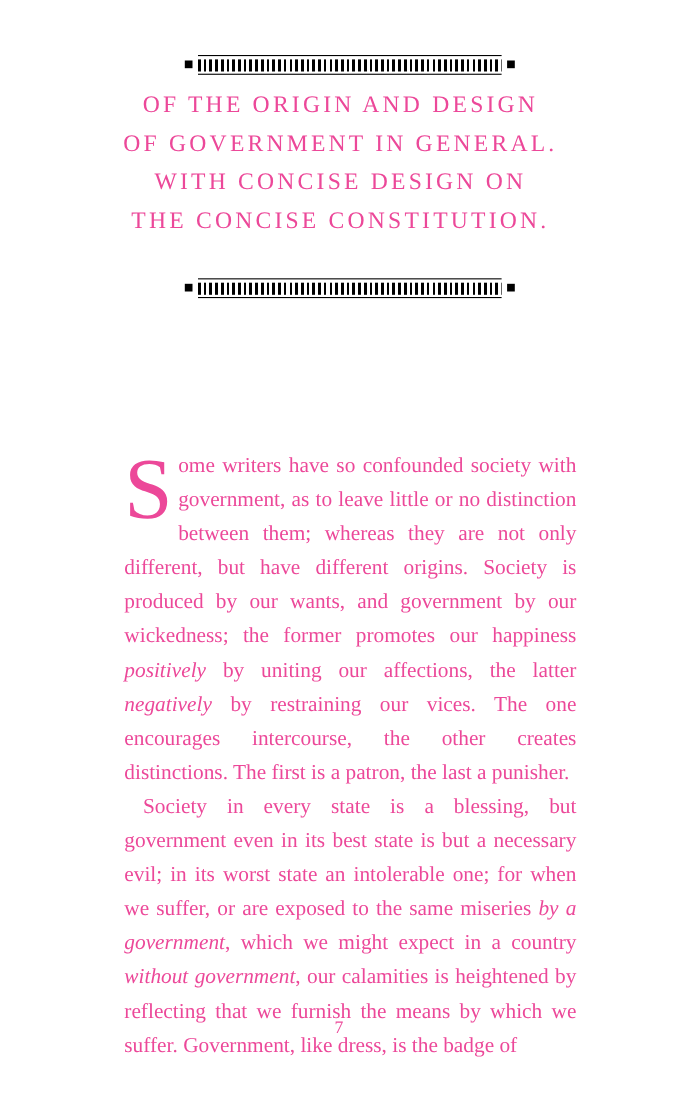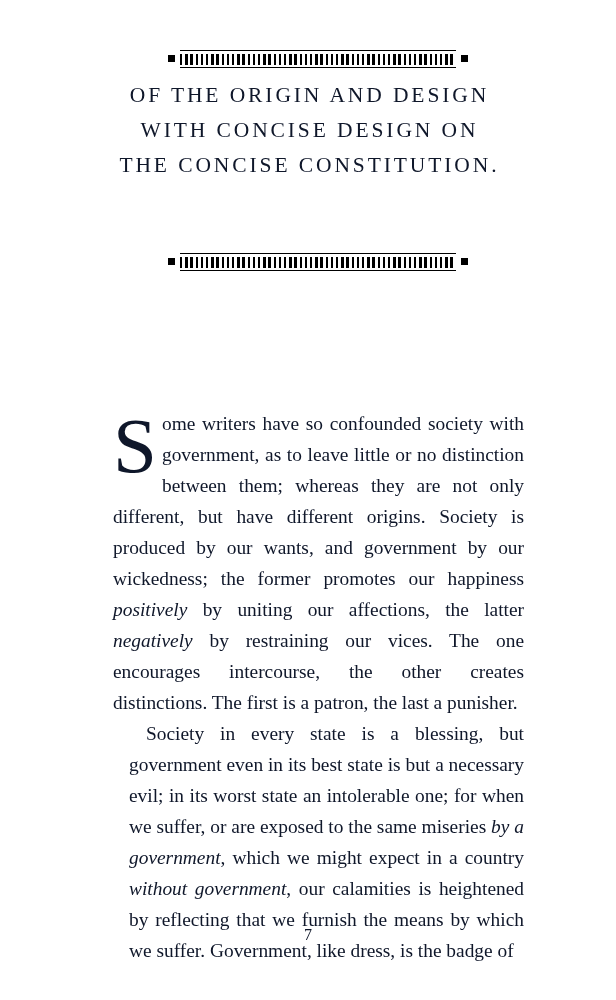--- a/index.html
+++ b/index.html
@@ -9,21 +9,21 @@
   }
 
   .page {
     position: relative;
     width: 616px;
     height: 1000px;
     margin: 0 auto;
     background: #ffffff;
     overflow: hidden;
     font-family: "Liberation Serif", "DejaVu Serif", serif;
-    color: #0f172a;
+    color: #ec4899;
     -webkit-font-smoothing: antialiased;
   }
 
   
   .ornament {
     position: absolute;
     left: 168px;
     width: 300px;
     height: 22px;
   }
@@ -87,21 +87,21 @@
   }
 
   .para {
     margin: 0;
     font-size: 19.4px;
     line-height: 31px;
     text-align: justify;
     text-justify: inter-word;
     hyphens: none;
   }
-  .para + .para { text-indent: 17px; margin-left: 16px; }
+  .para + .para { text-indent: 17px; }
 
   .dropcap {
     float: left;
     font-size: 79px;
     line-height: 0.78;
     padding: 6px 5px 0 0;
     margin-top: 1px;
     font-weight: 400;
   }
 
@@ -126,20 +126,21 @@
   <div class="ornament top">
     <span class="orn-end left"></span>
     <span class="orn-end right"></span>
     <span class="orn-bar-wrap">
       <span class="orn-teeth"></span>
     </span>
   </div>
 
   <div class="title-block">
     <div class="title-line">OF THE ORIGIN AND DESIGN</div>
+    <div class="title-line">OF GOVERNMENT IN GENERAL.</div>
     <div class="title-line">WITH CONCISE DESIGN ON</div>
     <div class="title-line">THE CONCISE CONSTITUTION.</div>
   </div>
 
   <div class="ornament bottom">
     <span class="orn-end left"></span>
     <span class="orn-end right"></span>
     <span class="orn-bar-wrap">
       <span class="orn-teeth"></span>
     </span>

